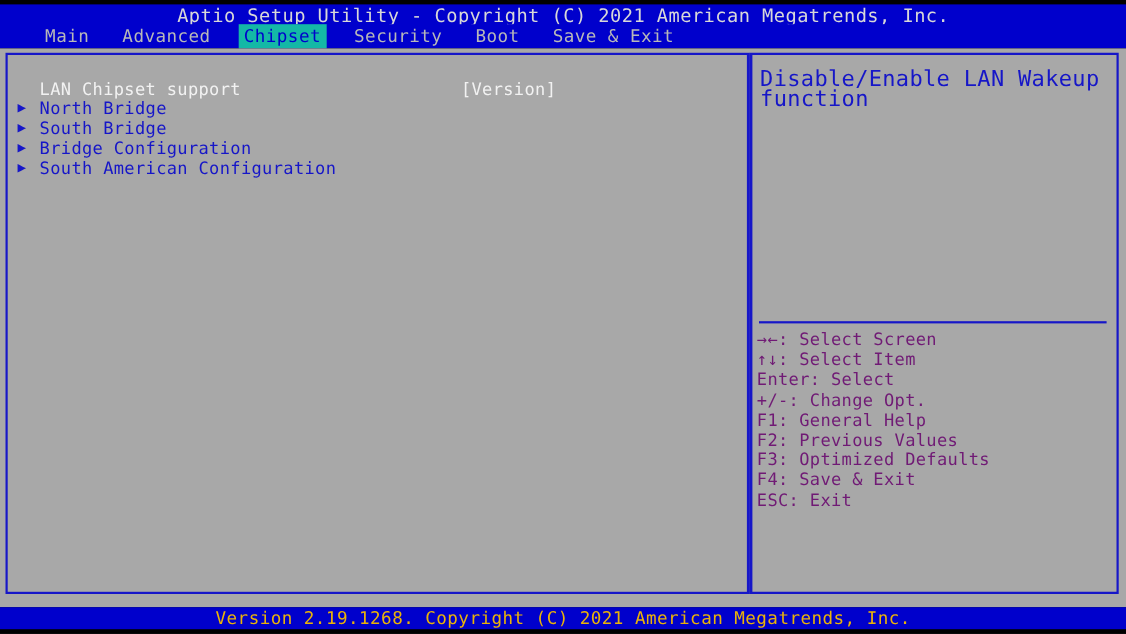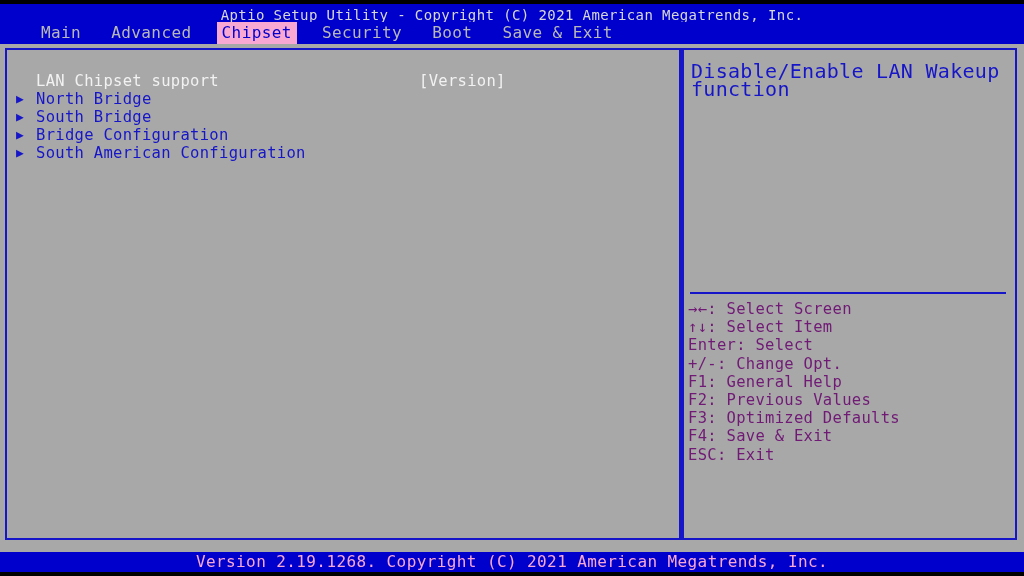--- a/index.html
+++ b/index.html
@@ -24,21 +24,21 @@
 
   
   .title-bar {
     position: absolute;
     left: 0;
     top: 4px;
     width: 1024px;
     height: 22px;
     background: #0000cc;
     color: #d8d8d8;
-    font-size: 14px;
+    font-size: 17px;
     line-height: 22px;
     text-align: center;
     letter-spacing: 0.4px;
     white-space: pre;
   }
 
   
   .menu-bar {
     position: absolute;
     left: 0;
@@ -52,21 +52,21 @@
     padding-left: 36px;
     box-sizing: border-box;
   }
   .menu-item {
     display: inline-block;
     color: #b8b8b8;
     padding: 0 5px;
     letter-spacing: 0.4px;
   }
   .menu-item.active {
-    background: #f9a8d4;
+    background: #14b8a6;
     color: #0000cc;
   }
 
   
   .desktop {
     position: absolute;
     left: 0;
     top: 44px;
     width: 1024px;
     height: 508px;
@@ -170,21 +170,21 @@
   .nav-keys .nav-row { height: 18.2px; }
 
   
   .version-bar {
     position: absolute;
     left: 0;
     top: 552px;
     width: 1024px;
     height: 20px;
     background: #0000cc;
-    color: #f9a8d4;
+    color: #eab308;
     font-size: 16px;
     line-height: 20px;
     text-align: center;
     letter-spacing: 0.4px;
     white-space: pre;
   }
 </style>
 </head>
 <body>
 

